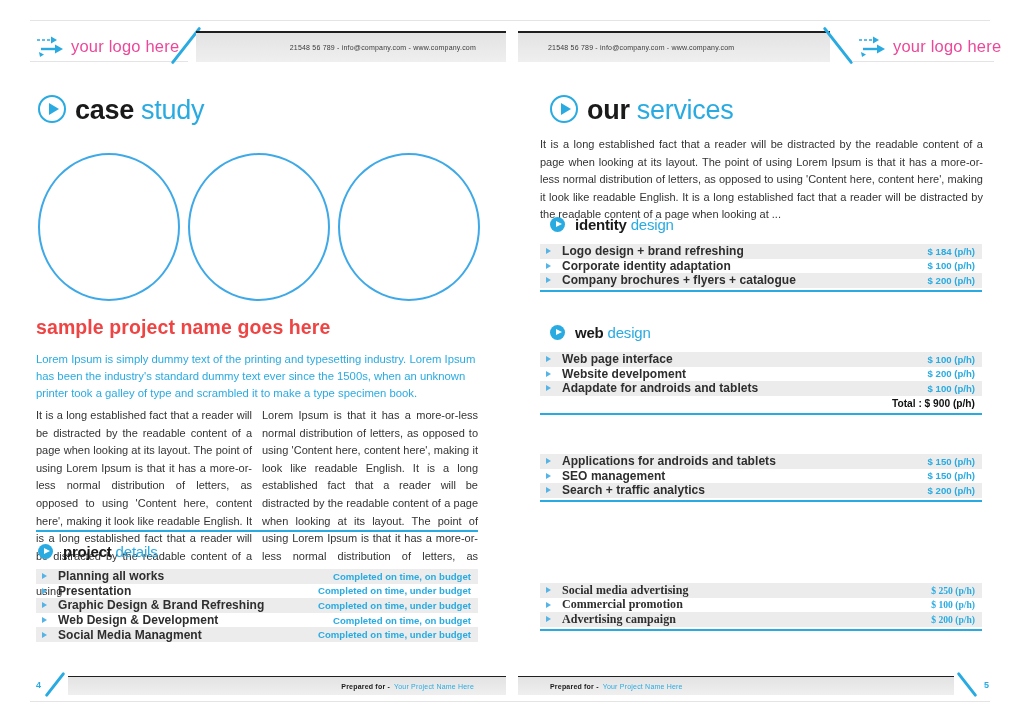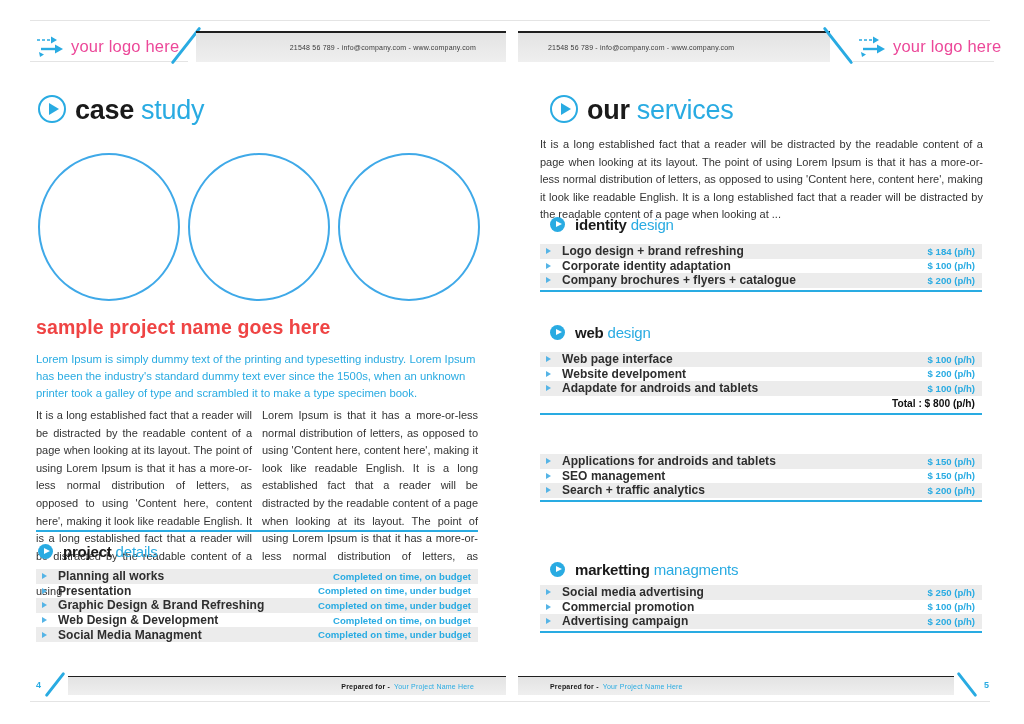--- a/index.html
+++ b/index.html
@@ -183,21 +183,21 @@
     <div class="row">
         <span class="tri"></span>
         <span class="lbl">Website develpoment</span>
         <span class="val">$ 200 (p/h)</span>
       </div>
     <div class="row g">
         <span class="tri"></span>
         <span class="lbl">Adapdate for androids and tablets</span>
         <span class="val">$ 100 (p/h)</span>
       </div>
-    <div class="total">Total : $ 800 (p/h)</div>
+    <div class="total">Total : $ 900 (p/h)</div>
     <div class="bluerule"></div>
   </div>
 </div>
 
 <div class="abs" style="left:540px;top:444px;width:442px;">
   <div style="margin-top:10px;text-align:center;">
     <div class="row g">
         <span class="tri"></span>
         <span class="lbl">Applications for androids and tablets</span>
         <span class="val">$ 150 (p/h)</span>
@@ -210,25 +210,21 @@
     <div class="row g">
         <span class="tri"></span>
         <span class="lbl">Search + traffic analytics</span>
         <span class="val">$ 200 (p/h)</span>
       </div>
     <div class="bluerule"></div>
   </div>
 </div>
 
 <div class="abs" style="left:540px;top:559px;width:442px;">
-  <div class="sechead" style="padding-left:10px;">
-    <span class="ps"></span>
-    <span class="t"><span>marketting</span> <span class="b2">managments</span></span>
-  </div>
-  <div style="margin-top:6px;">
+  <div style="margin-top:24px;font-family:Liberation Serif, serif;">
     <div class="row g">
         <span class="tri"></span>
         <span class="lbl">Social media advertising</span>
         <span class="val">$ 250 (p/h)</span>
       </div>
     <div class="row">
         <span class="tri"></span>
         <span class="lbl">Commercial promotion</span>
         <span class="val">$ 100 (p/h)</span>
       </div>

